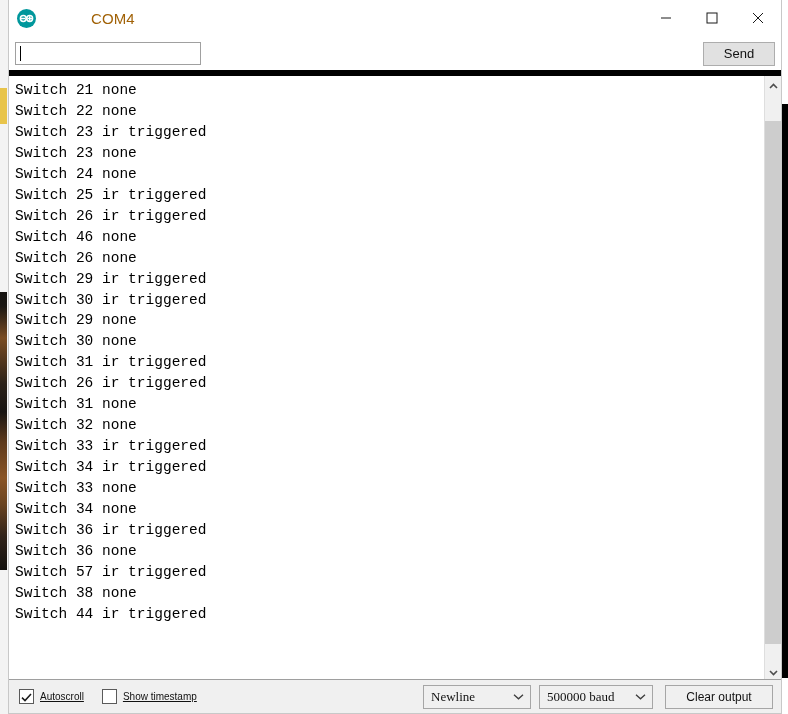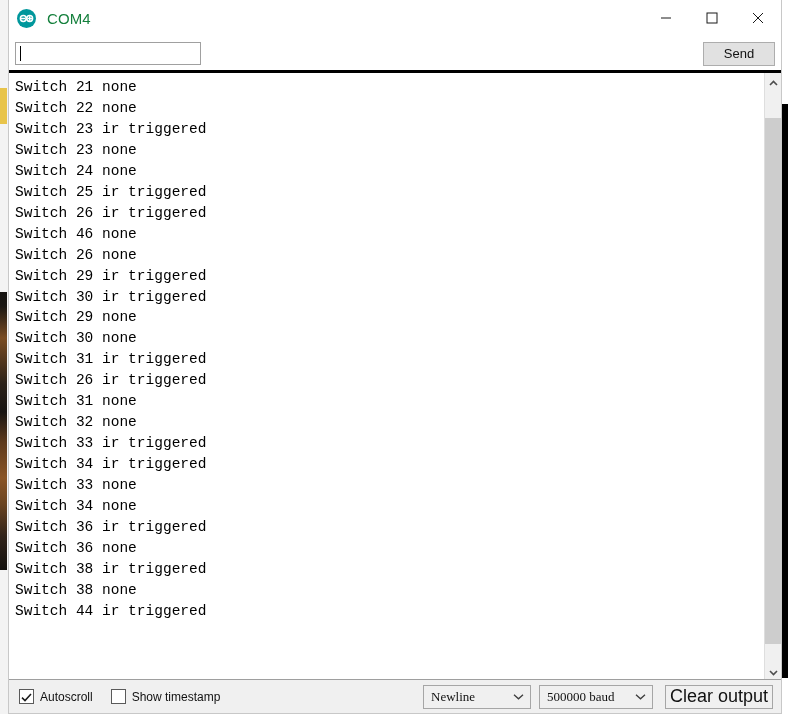--- a/index.html
+++ b/index.html
@@ -87,23 +87,24 @@
     padding-left: 8px;
     gap: 11px;
   }
   .app-logo {
     width: 19px;
     height: 19px;
     flex: 0 0 19px;
   }
   .title-text {
     font-size: 15px;
-    color: #15803d;
+    color: #a16207;
     letter-spacing: 0.1px;
     white-space: nowrap;
+    margin-left: 44px;
   }
   .win-buttons {
     position: absolute;
     right: 0; top: 0;
     height: 36px;
     display: flex;
   }
   .win-btn {
     width: 46px;
     height: 36px;
@@ -164,21 +165,21 @@
     align-items: center;
     justify-content: center;
     cursor: default;
   }
 
   
   .console-area {
     flex: 1 1 auto;
     display: flex;
     background: #737373;
-    border-top: 3px solid #000000;
+    border-top: 6px solid #000000;
     border-bottom: 1px solid #9e9e9e;
     overflow: hidden;
     position: relative;
   }
   .console-text {
     flex: 1 1 auto;
     padding: 4px 0 0 6px;
     overflow: hidden;
     background: #ffffff;
   }
@@ -247,23 +248,24 @@
     width: 15px;
     height: 15px;
     border: 1px solid #5a5a5a;
     background: #ffffff;
     box-sizing: border-box;
     display: flex;
     align-items: center;
     justify-content: center;
   }
   .chk-label {
-    font-size: 12px;
+    font-size: 10px;
     color: #111;
     white-space: nowrap;
+    text-decoration: underline;
   }
   .spacer { flex: 1 1 auto; }
   .combo {
     height: 24px;
     border: 1px solid #a6a6a6;
     background: #f0f0f0;
     box-sizing: border-box;
     display: flex;
     align-items: center;
     padding: 0 4px 0 7px;
@@ -285,21 +287,21 @@
     align-items: center;
     justify-content: center;
     flex: 0 0 16px;
   }
   .clear-btn {
     width: 108px;
     height: 24px;
     background: #f0f0f0;
     border: 1px solid #a6a6a6;
     box-sizing: border-box;
-    font-size: 18px;
+    font-size: 12px;
     color: #111;
     display: flex;
     align-items: center;
     justify-content: center;
     margin-left: 12px;
     cursor: default;
   }
 </style>
 </head>
 <body>
@@ -385,21 +387,21 @@
       <div class="console-line">Switch 31 ir triggered</div>
       <div class="console-line">Switch 26 ir triggered</div>
       <div class="console-line">Switch 31 none</div>
       <div class="console-line">Switch 32 none</div>
       <div class="console-line">Switch 33 ir triggered</div>
       <div class="console-line">Switch 34 ir triggered</div>
       <div class="console-line">Switch 33 none</div>
       <div class="console-line">Switch 34 none</div>
       <div class="console-line">Switch 36 ir triggered</div>
       <div class="console-line">Switch 36 none</div>
-      <div class="console-line">Switch 38 ir triggered</div>
+      <div class="console-line">Switch 57 ir triggered</div>
       <div class="console-line">Switch 38 none</div>
       <div class="console-line">Switch 44 ir triggered</div>
     </div>
 
     <div class="scrollbar">
       <div class="sb-arrow">
         <span>
           <svg width="9" height="7" viewBox="0 0 9 7">
             <polyline points="1,5 4.5,1.5 8,5" fill="none" stroke="#4d4d4d" stroke-width="1.6"></polyline>
           </svg>

